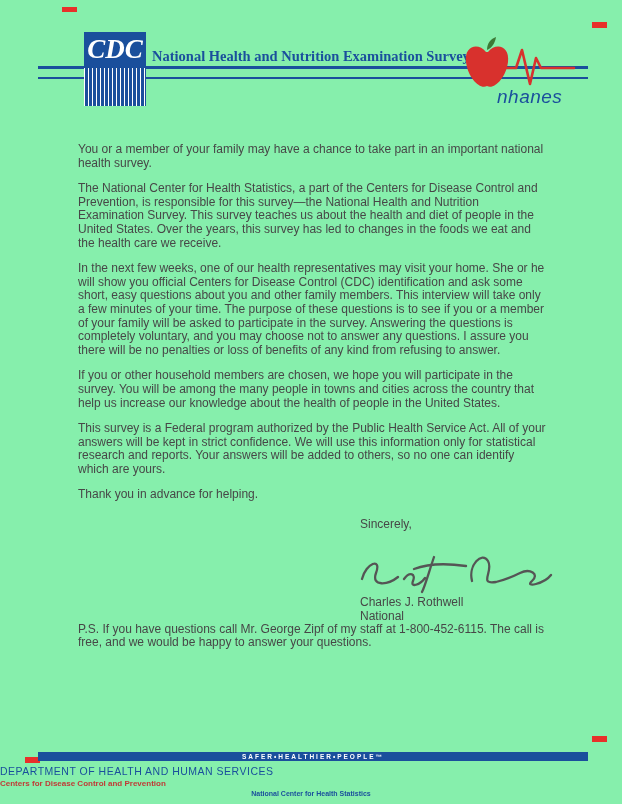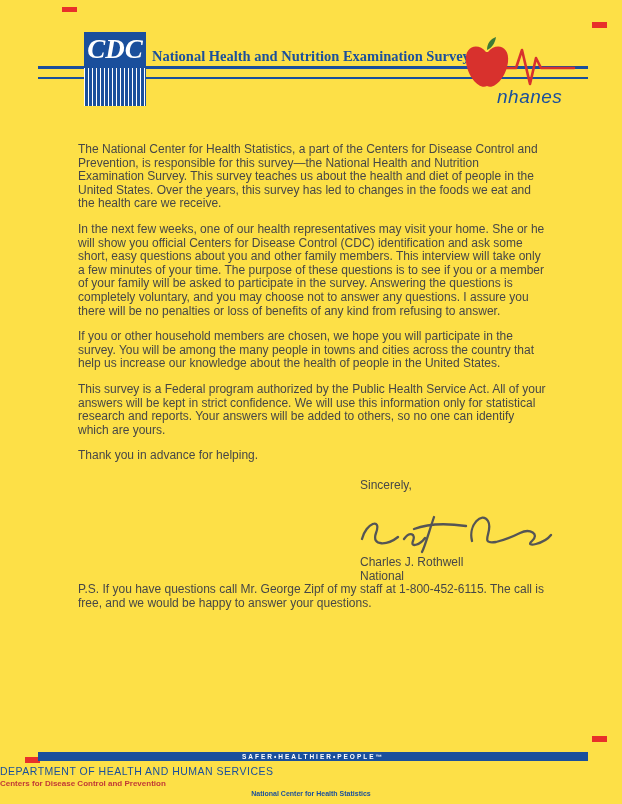--- a/index.html
+++ b/index.html
@@ -5,21 +5,21 @@
   html, body { margin: 0; padding: 0; }
   body {
     width: 622px; height: 804px;
     background: #f2f2f0;
     font-family: "Liberation Sans", sans-serif;
     position: relative;
     overflow: hidden;
   }
   .page {
     position: absolute; inset: 0;
-    background: #fde047;
+    background: #86efac;
   }
   
   .reg-mark {
     position: absolute;
     background: #e8302a;
   }
   .reg-tl { left: 62px;  top: 7px;    width: 15px; height: 5px; }
   .reg-tr { left: 592px; top: 22px;   width: 15px; height: 6px; }
   .reg-bl { left: 25px;  top: 757px;  width: 15px; height: 6px; }
   .reg-br { left: 592px; top: 736px;  width: 15px; height: 6px; }
@@ -143,20 +143,21 @@
   <div class="hdr-title">National Health and Nutrition Examination Survey</div>
 
   <svg class="nhanes-logo" viewBox="0 0 120 64" xmlns="http://www.w3.org/2000/svg">
     <path d="M24 18 C16 8 2 12 4 28 C6 44 18 56 25 52 C32 56 44 44 46 28 C48 12 34 8 26 18 Z" fill="#d8312d"></path>
     <path d="M25 16 C25 10 28 5 34 3 C33 9 30 14 25 16 Z" fill="#3d7a36"></path>
     <polyline points="40,34 54,34 60,16 68,50 74,24 79,34 112,34" fill="none" stroke="#d8312d" stroke-width="2.6" stroke-linejoin="round" stroke-linecap="round"></polyline>
   </svg>
   <div class="nhanes-word">nhanes</div>
 
   <div class="letter-body">
+    <p>You or a member of your family may have a chance to take part in an important national health survey.</p>
     <p>The National Center for Health Statistics, a part of the Centers for Disease Control and Prevention, is responsible for this survey—the National Health and Nutrition Examination Survey. This survey teaches us about the health and diet of people in the United States. Over the years, this survey has led to changes in the foods we eat and the health care we receive.</p>
     <p>In the next few weeks, one of our health representatives may visit your home. She or he will show you official Centers for Disease Control (CDC) identification and ask some short, easy questions about you and other family members. This interview will take only a few minutes of your time. The purpose of these questions is to see if you or a member of your family will be asked to participate in the survey. Answering the questions is completely voluntary, and you may choose not to answer any questions. I assure you there will be no penalties or loss of benefits of any kind from refusing to answer.</p>
     <p>If you or other household members are chosen, we hope you will participate in the survey. You will be among the many people in towns and cities across the country that help us increase our knowledge about the health of people in the United States.</p>
     <p>This survey is a Federal program authorized by the Public Health Service Act. All of your answers will be kept in strict confidence. We will use this information only for statistical research and reports. Your answers will be added to others, so no one can identify which are yours.</p>
     <p>Thank you in advance for helping.</p>
 
     <div class="sig-block">
       <div class="sig-closing">Sincerely,</div>
       <svg class="signature-svg" width="200" height="50" viewBox="0 0 200 50" xmlns="http://www.w3.org/2000/svg">
         <path d="M8 34 C12 18 28 12 22 28 C17 42 34 40 44 32

